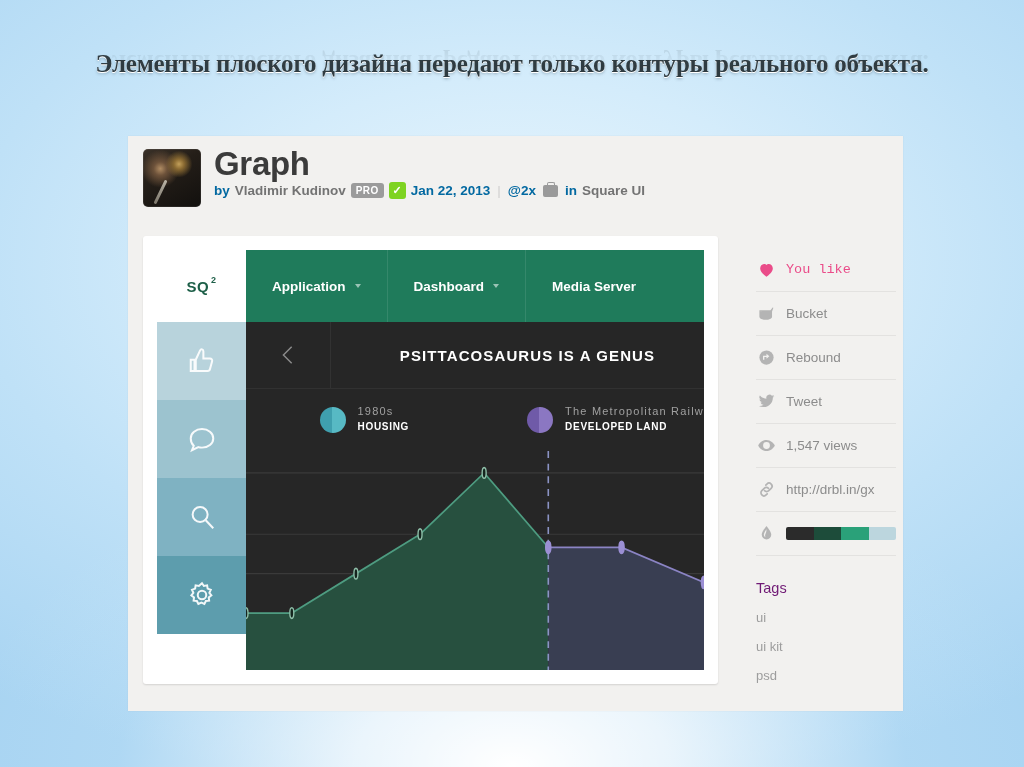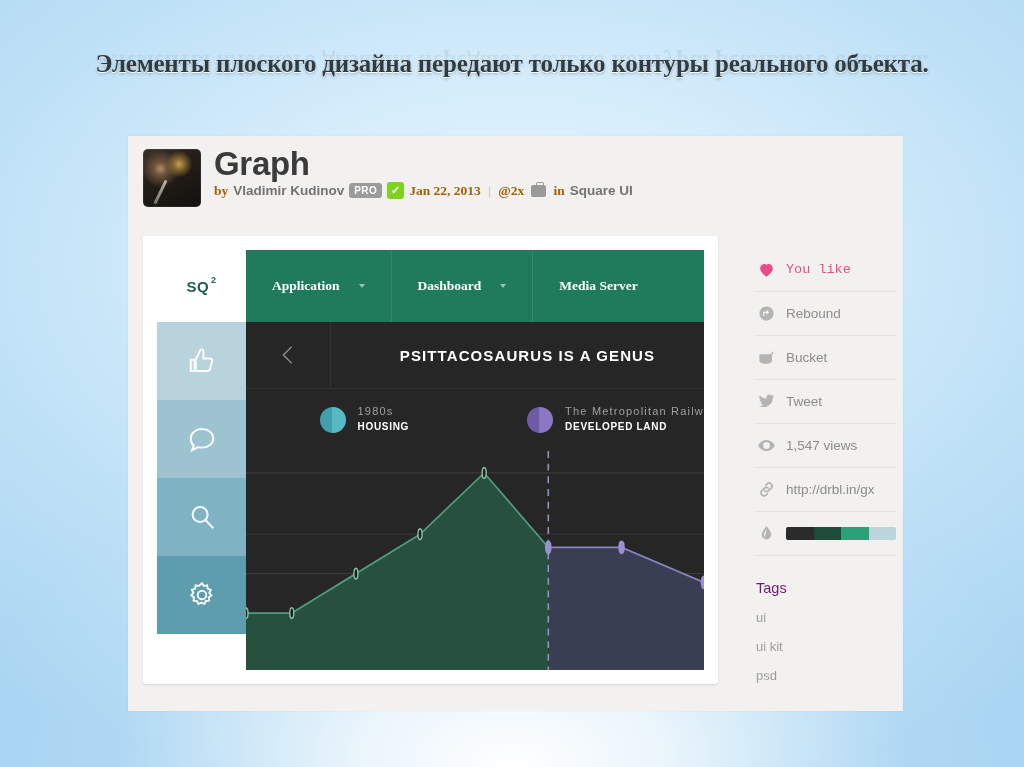--- a/index.html
+++ b/index.html
@@ -73,21 +73,21 @@
     display:inline-block; background:#9b9b9b; color:#ffffff;
     font-size:10px; font-weight:bold; letter-spacing:.4px;
     padding:2px 5px 2px 5px; border-radius:3px; line-height:11px;
   }
   .check-badge{
     display:inline-flex; align-items:center; justify-content:center;
     width:17px; height:17px; border-radius:3px; background:#7ed321;
     color:#ffffff; font-size:11px; line-height:11px; font-weight:bold;
   }
   .meta .sep{ color:#cfcfcf; font-weight:normal; padding:0 2px; }
-  .meta .plain{ color:#a16207;font-family:Liberation Serif, serif; }
+  .meta .plain{ color:#0369a1; }
   .brief-icon{
     display:inline-block; width:15px; height:12px; background:#9a9a9a;
     border-radius:2px; position:relative; margin:0 2px;
   }
   .brief-icon::before{
     content:""; position:absolute; left:4.5px; top:-3px;
     width:6px; height:3px; border:1.6px solid #9a9a9a;
     border-bottom:none; border-radius:2px 2px 0 0;
   }
 
@@ -109,24 +109,24 @@
   
   .mock-nav{ position:absolute; left:0; top:0; width:640px; height:72px; display:flex; }
   .mock-logo{
     width:89px; height:72px; background:#ffffff;
     display:flex; align-items:center; justify-content:center;
     font-size:15px; font-weight:bold; color:#1d5f48; letter-spacing:.5px;
   }
   .mock-logo sup{ font-size:9px; margin-left:2px; top:-6px; position:relative; }
   .mock-nav-items{ flex:1; background:#1f7b5b; display:flex; }
   .mock-nav-item{
-    display:flex; align-items:center; justify-content:center; gap:19px;
+    display:flex; align-items:center; justify-content:center; gap:9px;
     color:#ffffff; font-size:13.5px; font-weight:bold;
     border-right:1px solid rgba(255,255,255,0.10);
-    padding:0 26px; white-space:nowrap;font-family:Liberation Serif, serif;
+    padding:0 26px; white-space:nowrap;
   }
   .mock-nav-item:last-child{ border-right:none; }
   .caret{
     width:0;height:0;border-left:3.5px solid transparent;border-right:3.5px solid transparent;
     border-top:4px solid rgba(255,255,255,0.55); display:inline-block;
   }
 
   
   .rail{ position:absolute; left:0; top:72px; width:89px; bottom:0; }
   .rail-item{
@@ -327,34 +327,34 @@
         <svg viewBox="0 0 24 24">
             <path fill="#ea4c89" d="M12 21s-8-5.1-8-10.3C4 7.3 6.4 5 9.2 5c1.7 0 2.6.9 2.8 1.3C12.2 5.9 13.1 5 14.8 5 17.6 5 20 7.3 20 10.7 20 15.9 12 21 12 21z"></path>
           </svg>
       </span>
       <span>You like</span>
     </div>
 
     <div class="side-row">
       <span class="side-ico">
         <svg viewBox="0 0 24 24">
+            <path fill="#b4b4b4" d="M3 8h14l2.5-3.2c.4-.5 1.2-.1 1 .5L19 9.5V16c0 2.2-3.6 4-8 4s-8-1.8-8-4V8zm1.6 1.4C5.5 10.6 8.4 11.6 12 11.6c1.6 0 3-.2 4.2-.5-.9 1.2-3.4 2-6.2 2-3.3 0-5.4-1.2-5.4-2.3 0-.5.4-1 1-1.4z"></path>
+          </svg>
+      </span>
+      <span>Bucket</span>
+    </div>
+
+    <div class="side-row">
+      <span class="side-ico">
+        <svg viewBox="0 0 24 24">
             <circle cx="12" cy="12" r="9" fill="#b4b4b4"></circle>
             <path fill="#f2f1ef" d="M12 7.3l3.6 3.1-3.6 3.1v-2H9.3v3.4H7.6v-5h4.4z"></path>
           </svg>
       </span>
       <span>Rebound</span>
-    </div>
-
-    <div class="side-row">
-      <span class="side-ico">
-        <svg viewBox="0 0 24 24">
-            <path fill="#b4b4b4" d="M3 8h14l2.5-3.2c.4-.5 1.2-.1 1 .5L19 9.5V16c0 2.2-3.6 4-8 4s-8-1.8-8-4V8zm1.6 1.4C5.5 10.6 8.4 11.6 12 11.6c1.6 0 3-.2 4.2-.5-.9 1.2-3.4 2-6.2 2-3.3 0-5.4-1.2-5.4-2.3 0-.5.4-1 1-1.4z"></path>
-          </svg>
-      </span>
-      <span>Bucket</span>
     </div>
 
     <div class="side-row">
       <span class="side-ico">
         <svg viewBox="0 0 24 24">
             <path fill="#b4b4b4" d="M22 5.4c-.7.3-1.5.5-2.3.6.8-.5 1.4-1.3 1.7-2.2-.8.5-1.7.8-2.6 1a4 4 0 0 0-6.9 3.7A11.4 11.4 0 0 1 3.6 4.3 4 4 0 0 0 4.9 9.7c-.7 0-1.3-.2-1.8-.5a4 4 0 0 0 3.2 3.9c-.6.2-1.2.2-1.8.1a4 4 0 0 0 3.7 2.8 8.1 8.1 0 0 1-5.9 1.6A11.4 11.4 0 0 0 8.5 19c7.4 0 11.5-6.2 11.5-11.5v-.5c.8-.6 1.5-1.3 2-2.1z"></path>
           </svg>
       </span>
       <span>Tweet</span>
     </div>

